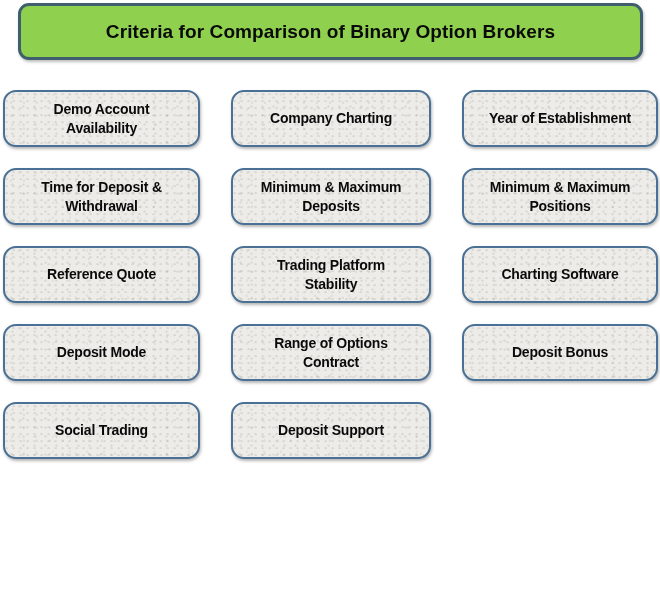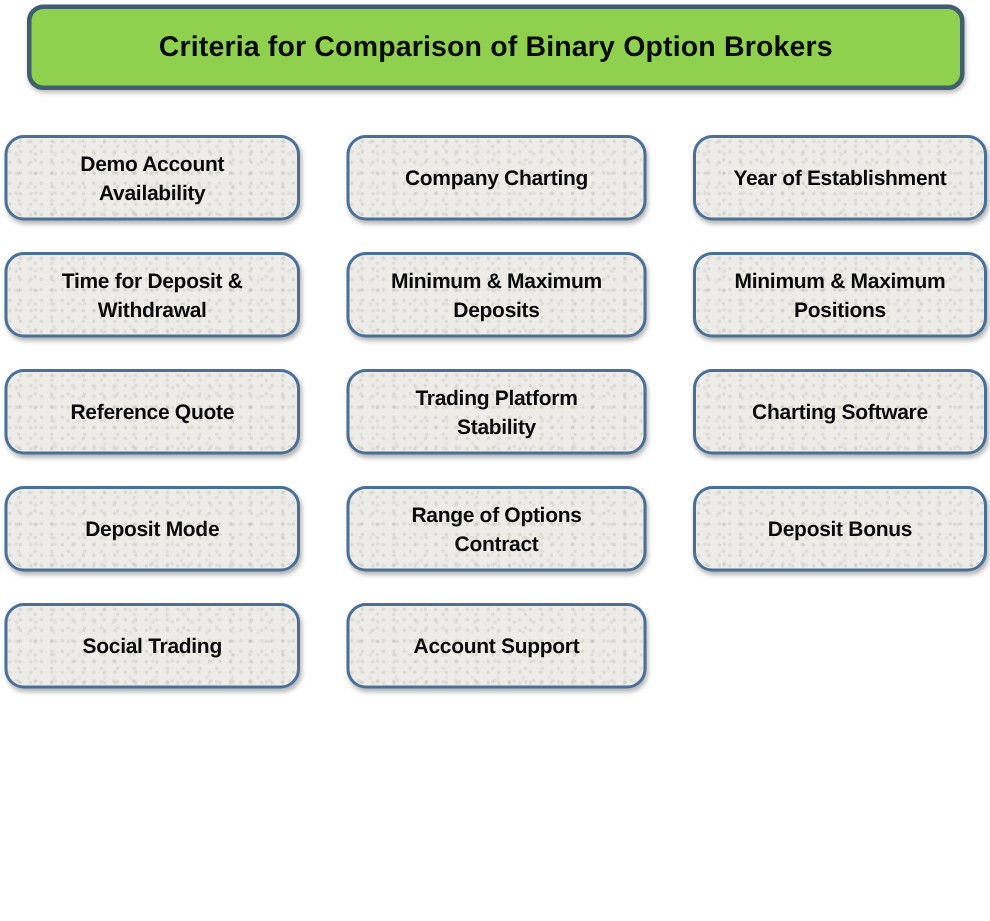--- a/index.html
+++ b/index.html
@@ -132,17 +132,17 @@
       </div>
 
     <div class="box">
         <span class="box-label">Deposit Bonus</span>
       </div>
     <div class="box">
         <span class="box-label">Social Trading</span>
       </div>
 
     <div class="box center-col">
-        <span class="box-label">Account Support</span>
+        <span class="box-label">Deposit Support</span>
       </div>
   </div>
 
 </div>
 
 </body></html>

